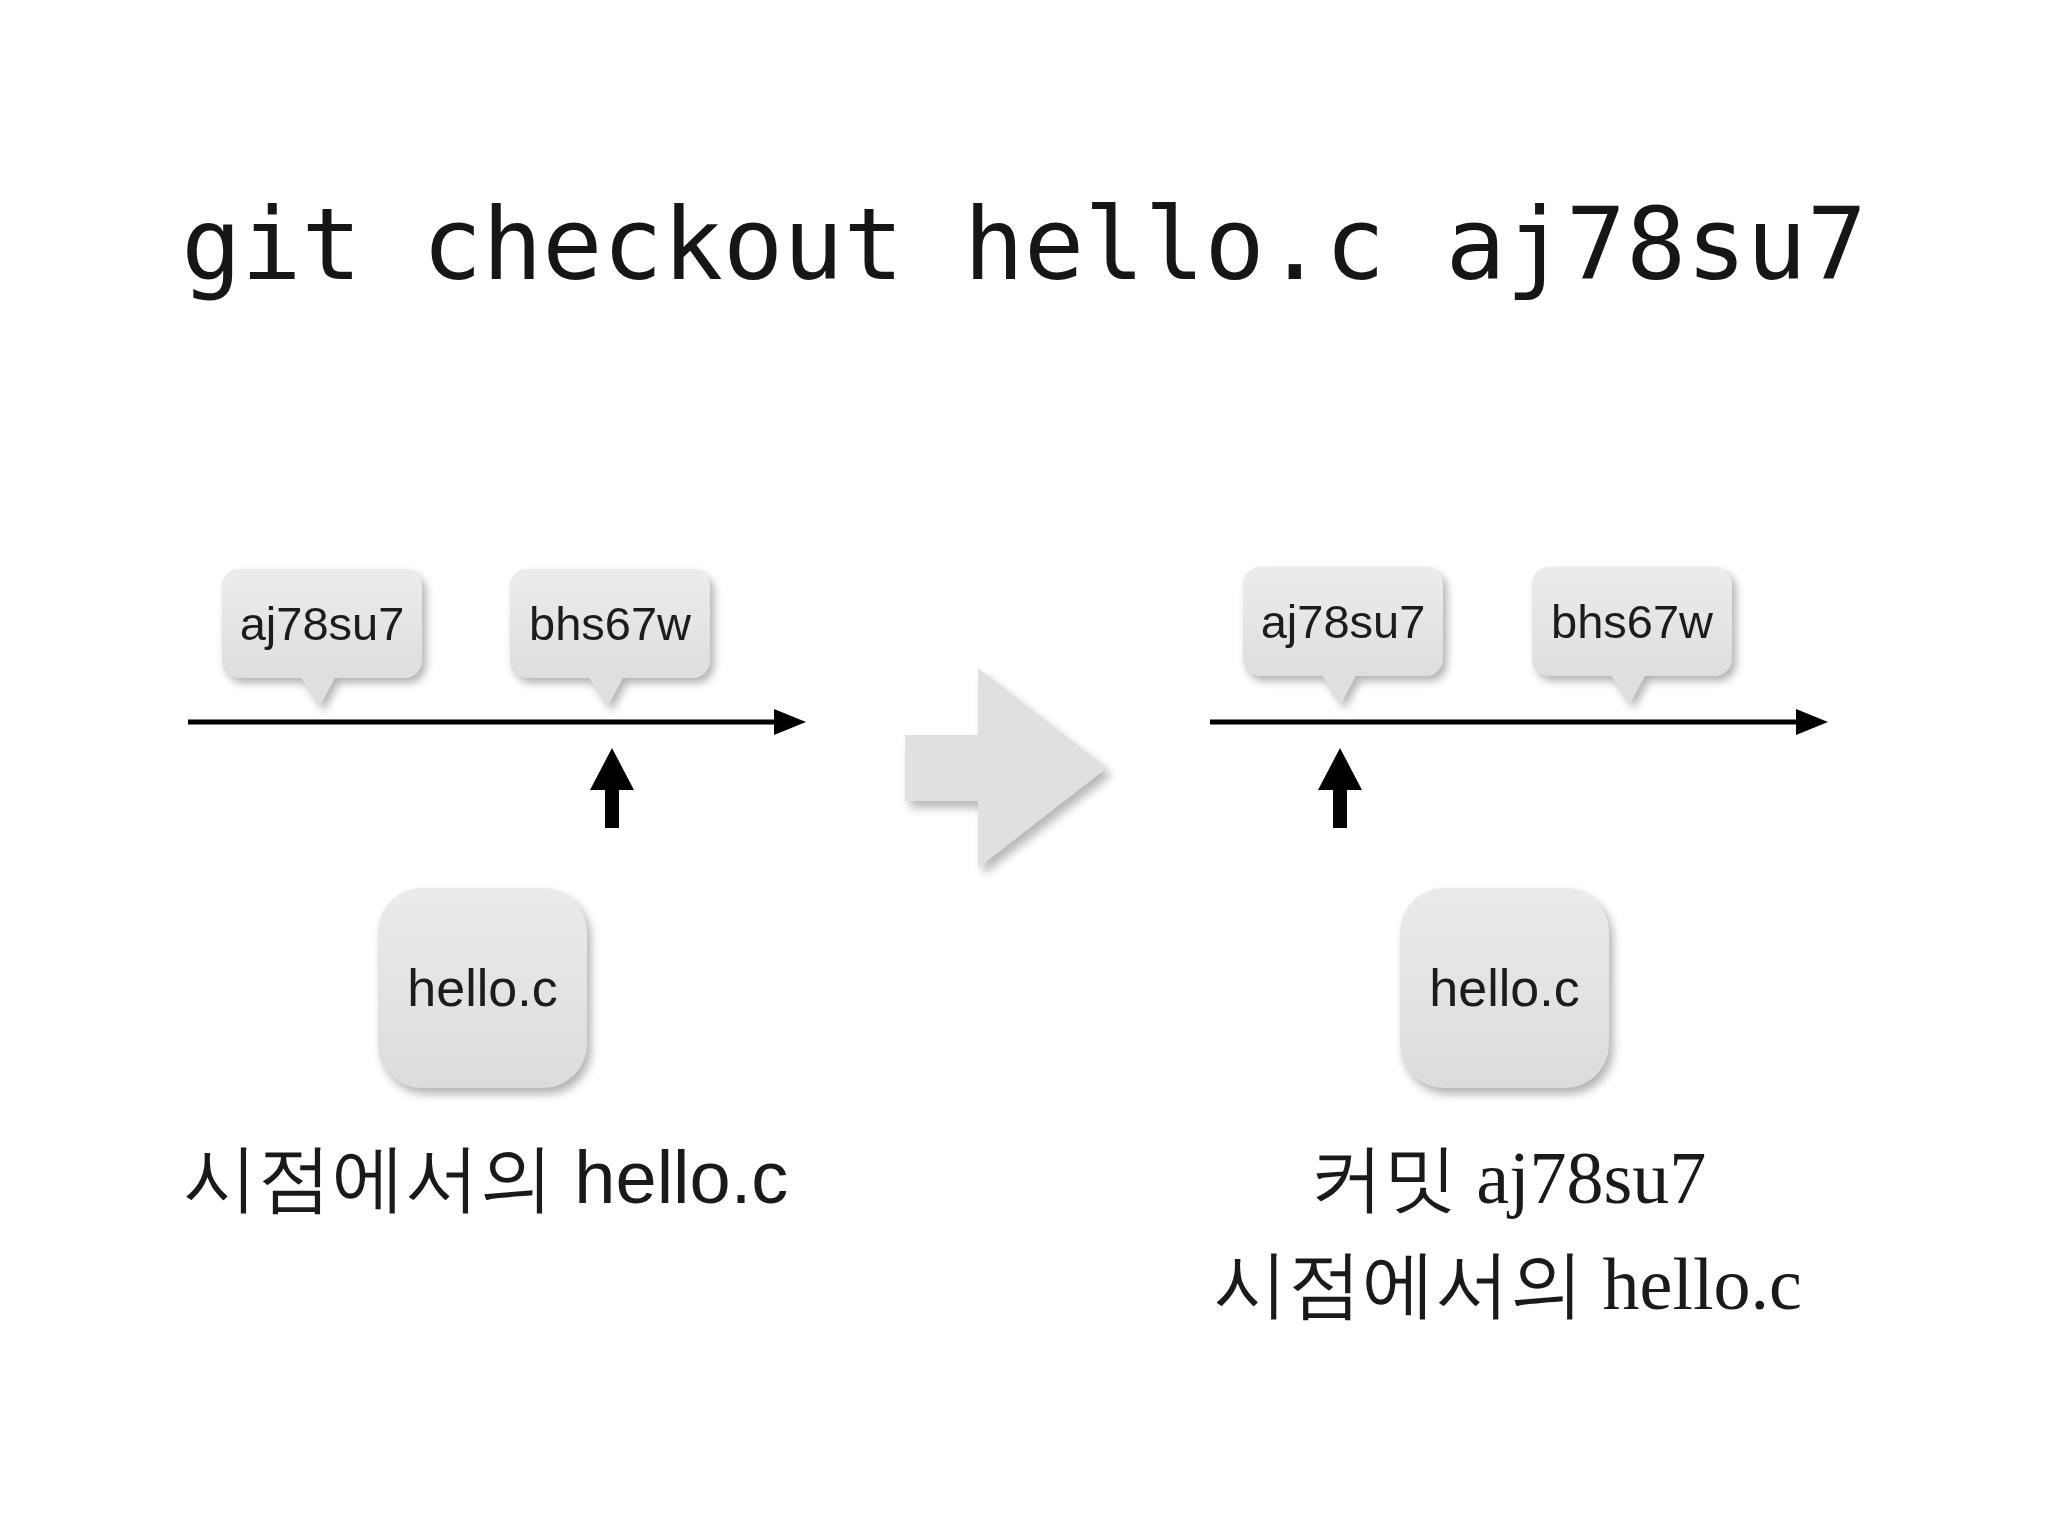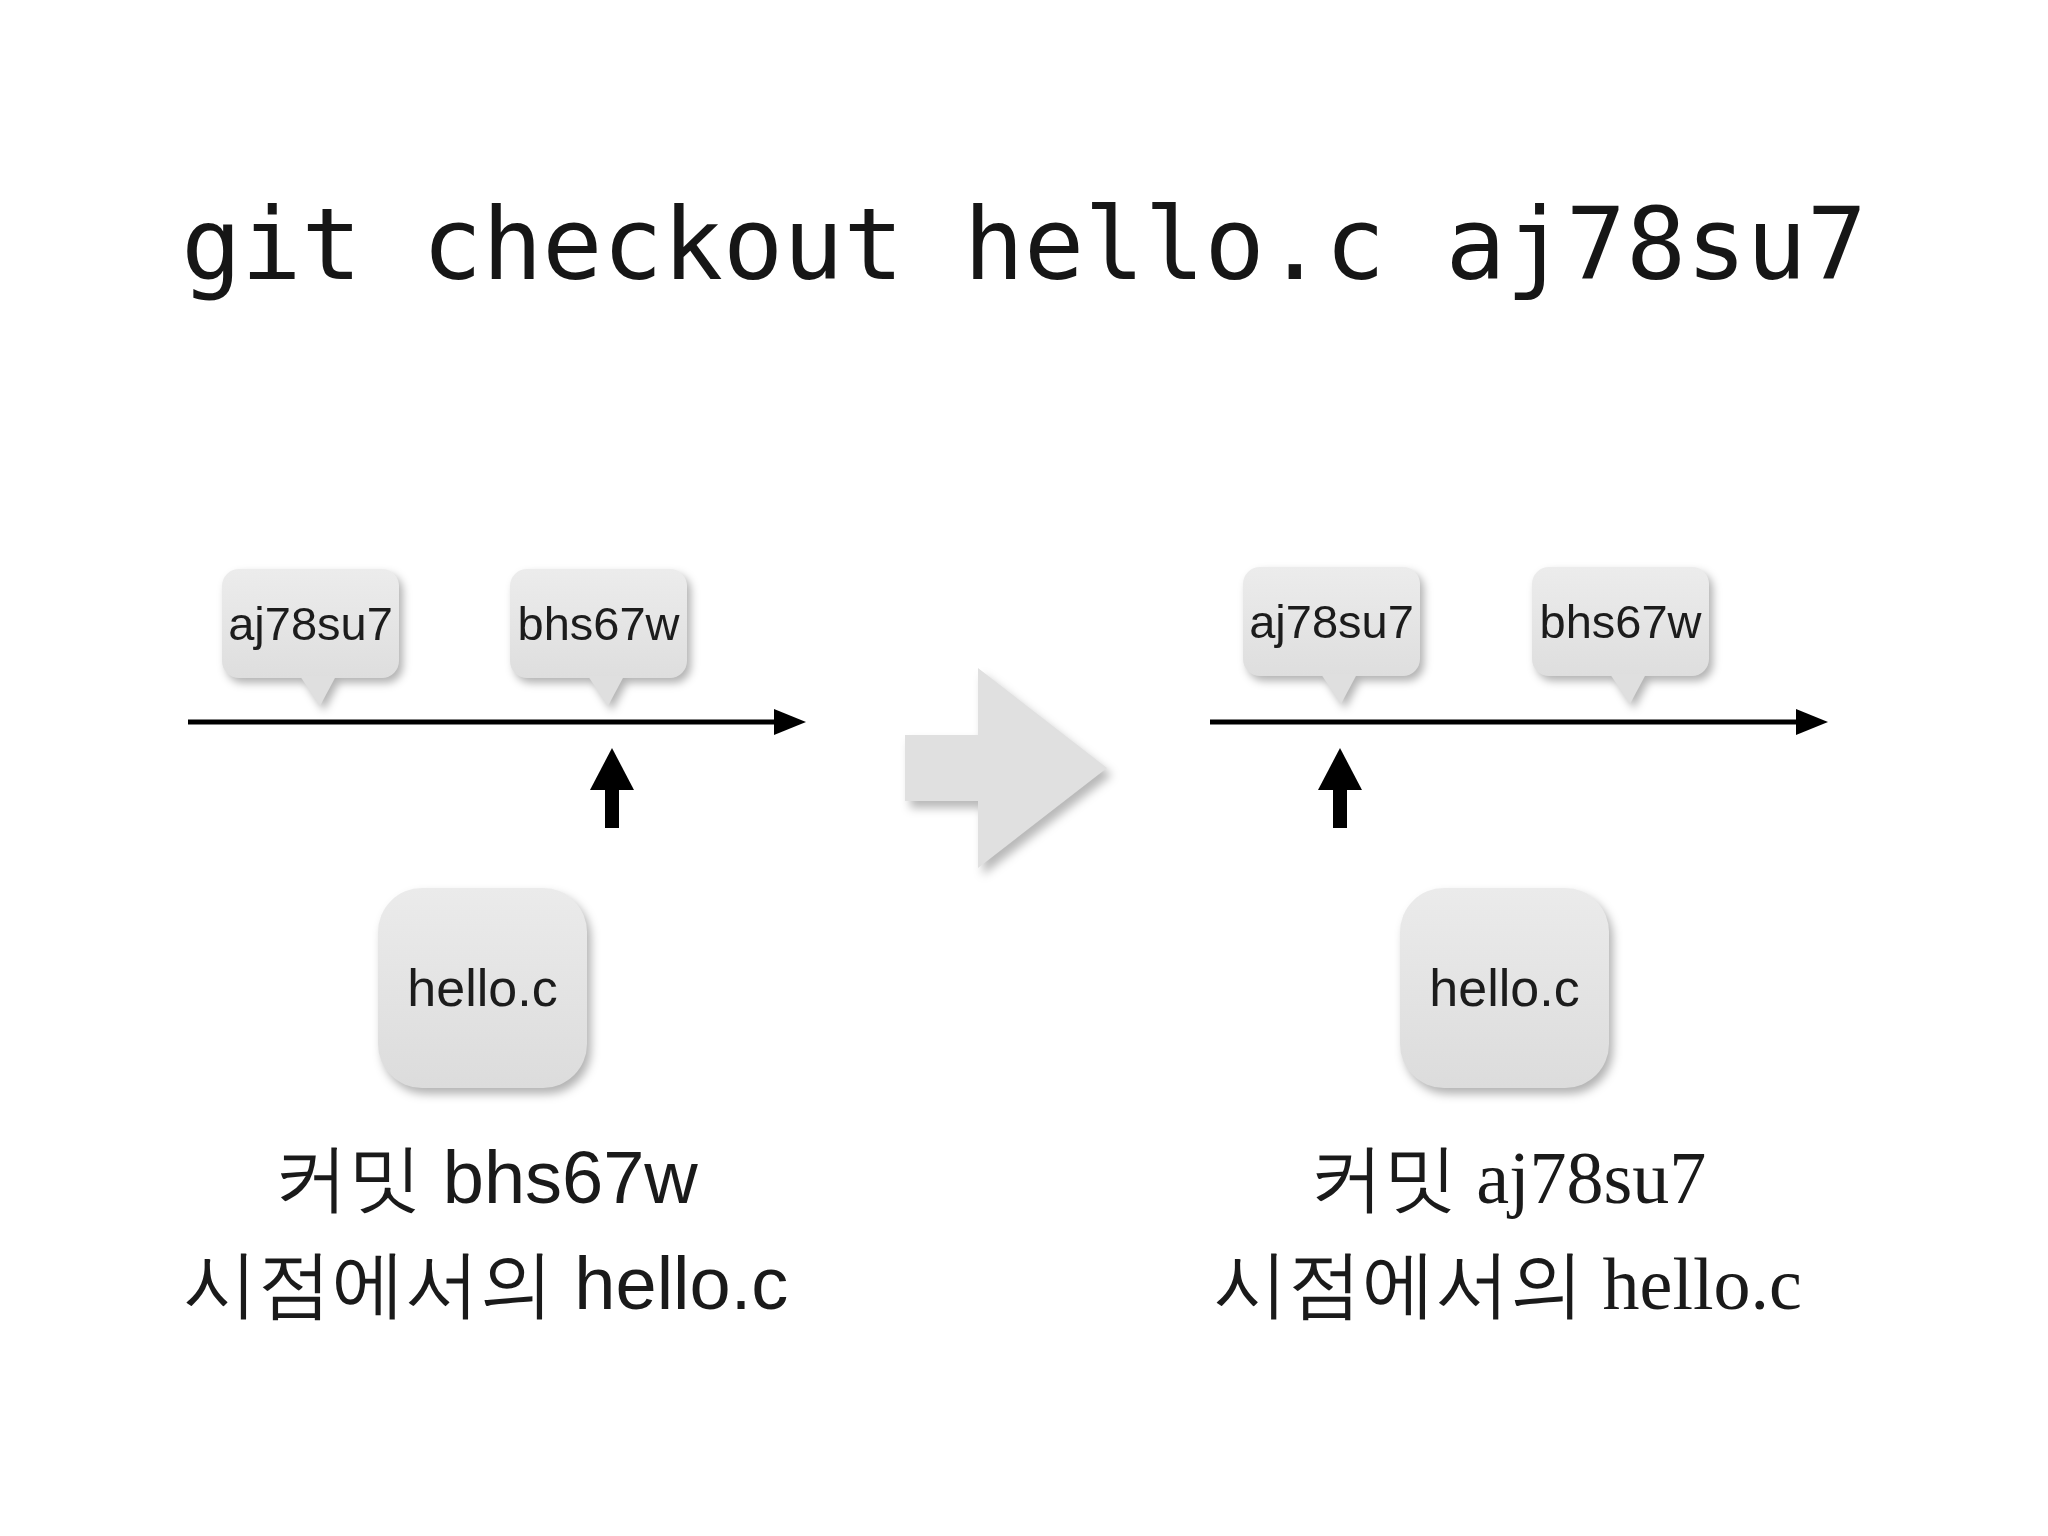--- a/index.html
+++ b/index.html
@@ -19,21 +19,21 @@
     text-align:center;
     font-family:"DejaVu Sans Mono", monospace;
     font-size:100px;
     font-weight:400;
     color:#161616;
     white-space:nowrap;
   }
   
   .bubble{
     position:absolute;
-    width:177px;height:109px;
+    width:200px;height:109px;
     border-radius:17px;
     background:linear-gradient(180deg,#ececec 0%,#dedede 100%);
     filter:drop-shadow(4px 5px 4px rgba(0,0,0,0.30));
     display:flex;align-items:center;justify-content:center;
     font-size:47px;
     font-weight:400;
     color:#1c1c1c;
   }
   .bubble::after{
     content:"";
@@ -96,21 +96,20 @@
     <svg class="abs" style="left:590px;top:748px;" width="44" height="80">
       <polygon points="22,0 44,42 0,42" fill="#000000"></polygon>
       <rect x="15" y="40" width="14" height="40" fill="#000000"></rect>
     </svg>
 
     <div class="filebox" style="left:378px;top:888px;">
       <span>hello.c</span>
     </div>
 
     <div class="caption caption-left">
-      <div>커밋 bhs67w</div>
       <div>시점에서의 hello.c</div>
     </div>
   </div>
 
   <svg class="abs shadowed" style="left:905px;top:668px;" width="202" height="200">
     <polygon points="0,67 73,67 73,0 202,100 73,200 73,133 0,133" fill="#e0e0e0"></polygon>
   </svg>
 
   <div>
 

